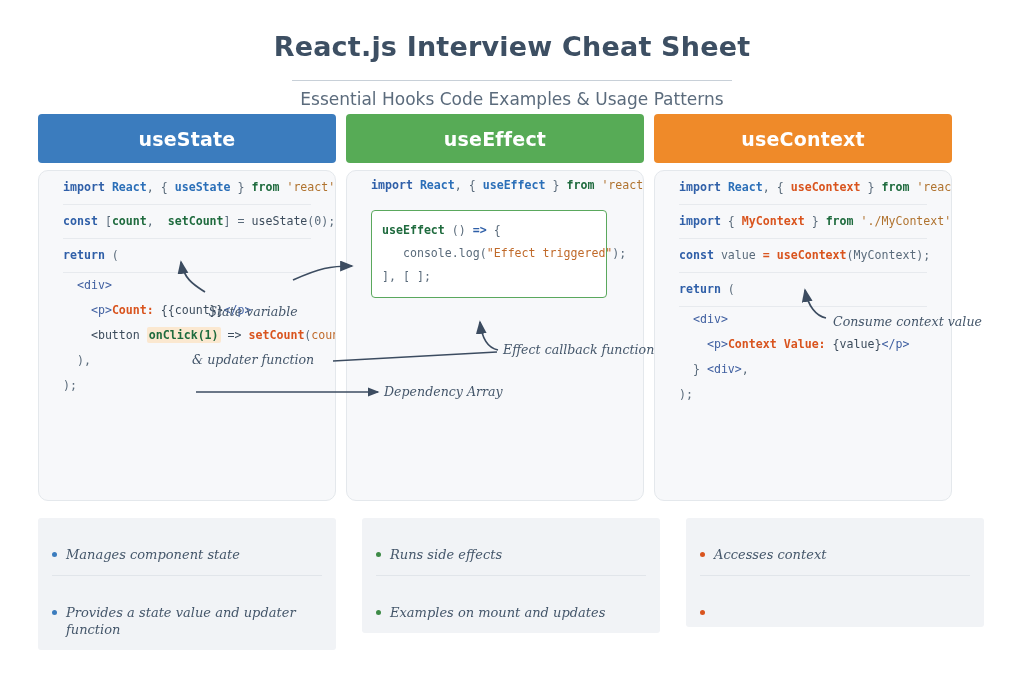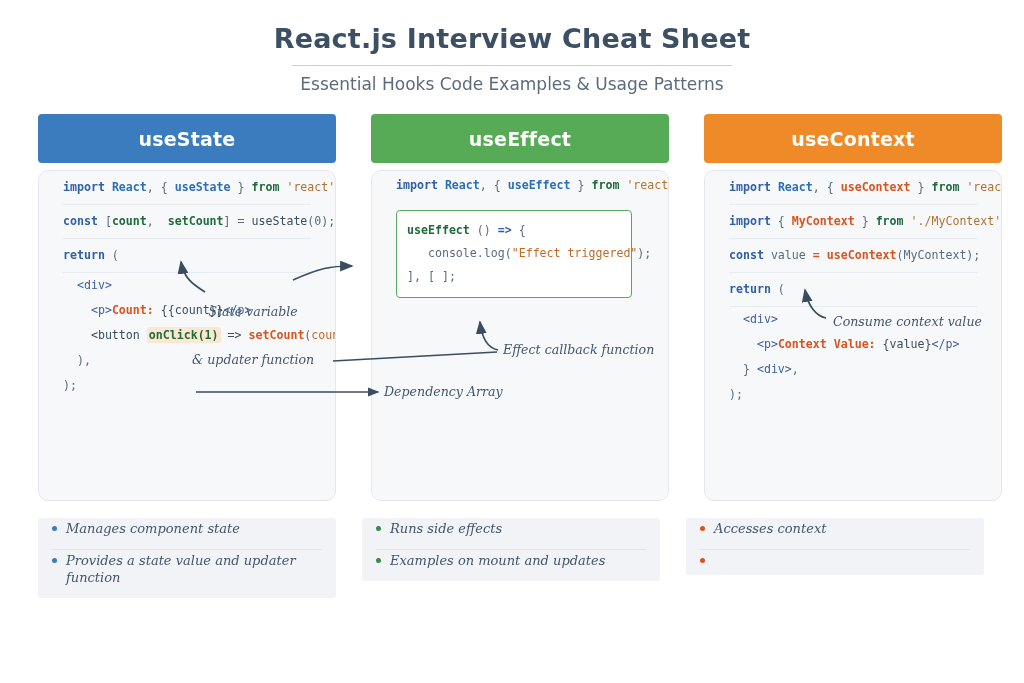--- a/index.html
+++ b/index.html
@@ -13,34 +13,34 @@
     position:relative;
   }
 
   
   .header{
     position:absolute;left:0;top:14px;width:1024px;text-align:center;
   }
   .title{
     font-family:"DejaVu Sans", sans-serif;
     font-size:27px;font-weight:bold;letter-spacing:.2px;
-    color:#3d4f63;line-height:34px;margin:8px;
+    color:#3d4f63;line-height:34px;margin:16px;
   }
   .title-rule{
     width:440px;height:1px;background:#c8d0d8;margin:9px auto 0 auto;
   }
   .subtitle{
     font-family:"DejaVu Sans", sans-serif;
     font-size:17px;color:#5b6b7c;margin:9px 0 0 0;line-height:18px;
   }
 
   
   .columns{
     position:absolute;left:38px;top:114px;width:948px;
-    display:flex;gap:35px;
+    display:flex;gap:10px;
   }
   .col{width:298px;display:flex;flex-direction:column;}
 
   .col-head{
     height:49px;border-radius:4px;
     display:flex;align-items:center;justify-content:center;
     color:#ffffff;font-family:"DejaVu Sans", sans-serif;
     font-size:19px;font-weight:bold;letter-spacing:.2px;
   }
   .c1 .col-head{background:#3b7cbe;}
@@ -89,21 +89,21 @@
     position:absolute;top:518px;width:298px;
     background:#f1f3f6;border-radius:3px;padding:0 14px;box-sizing:border-box;
   }
   .b1{left:38px;}
   .b2{left:362px;}
   .b3{left:686px;}
   .bitem{
     display:flex;align-items:flex-start;gap:9px;
     font-family:"DejaVu Serif", serif;font-style:italic;
     font-size:13px;color:#44566a;line-height:17px;
-    padding:2px 0 12px 0;
+    padding:28px 0 12px 0;
   }
   .bitem+.bitem{border-top:1px solid #e1e5ea;}
   .dot{width:5px;height:5px;border-radius:50%;margin-top:6px;flex:none;}
   .b1 .dot{background:#3b7cbe;}
   .b2 .dot{background:#3d8a46;}
   .b3 .dot{background:#d9541e;}
 
   
   .anno{
     position:absolute;

